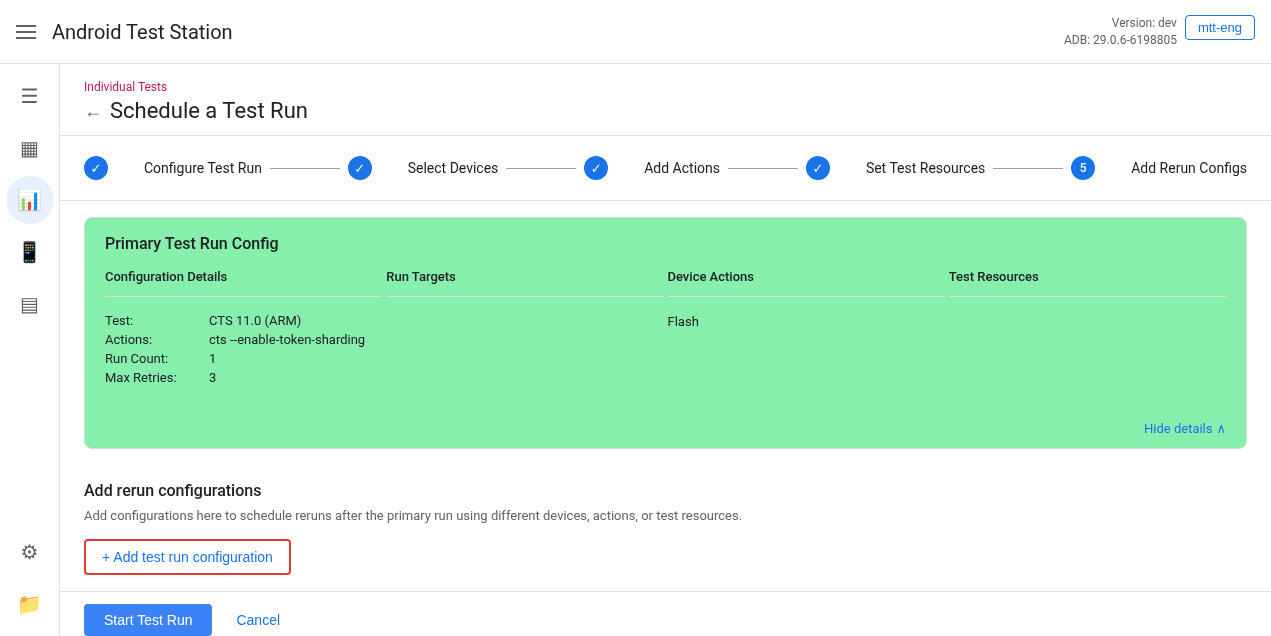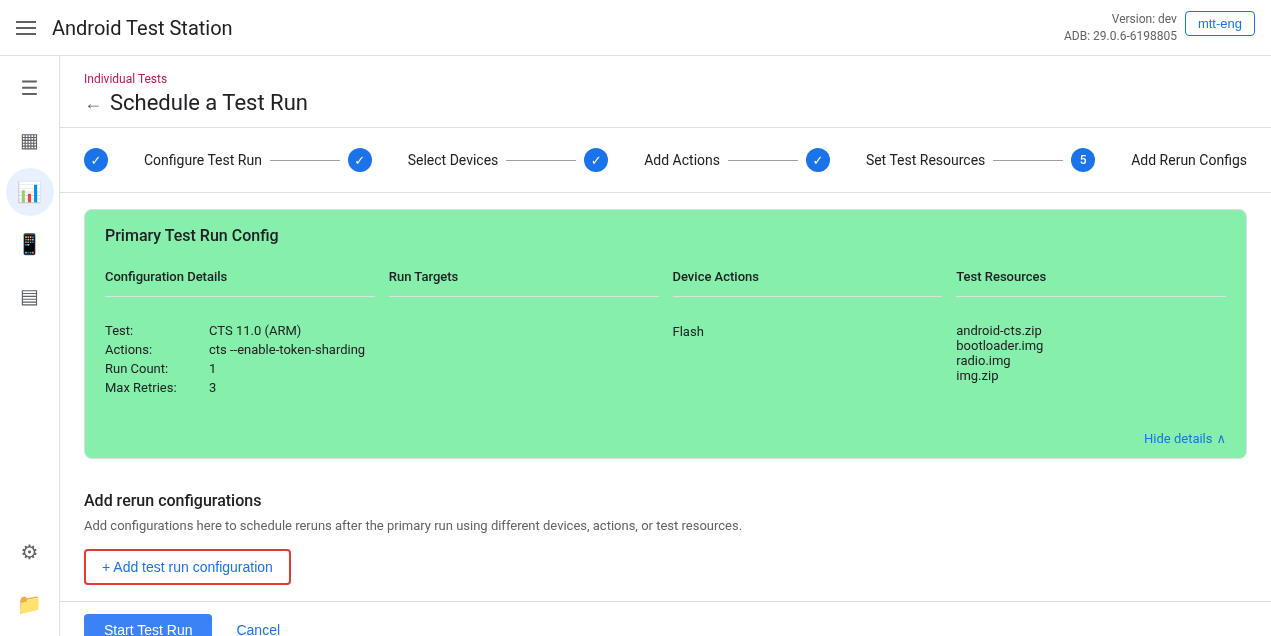--- a/index.html
+++ b/index.html
@@ -1,21 +1,21 @@
 <!DOCTYPE html>
 <html><head>
   <meta charset="utf-8">
   <style>
     * { box-sizing: border-box; margin: 0; padding: 0; }
     body { font-family: Roboto, Arial, sans-serif; font-size: 14px; color: #202124; background: #f1f3f4; display: flex; flex-direction: column; height: 636px; overflow: hidden; }
 
     
     .top-header {
       display: flex; align-items: center; justify-content: space-between;
-      background: #fff; height: 56px; padding: 0 16px;
+      background: #fff; height: 64px; padding: 0 16px;
       border-bottom: 1px solid #e0e0e0; flex-shrink: 0;
     }
     .top-header-left { display: flex; align-items: center; gap: 16px; }
     .menu-icon { cursor: pointer; display: flex; flex-direction: column; gap: 4px; }
     .menu-icon span { display: block; width: 20px; height: 2px; background: #5f6368; }
     .app-title { font-size: 20px; font-weight: 400; color: #202124; }
     .top-header-right { display: flex; align-items: flex-start; gap: 8px; }
     .version-info { text-align: right; font-size: 12px; color: #5f6368; line-height: 1.4; }
     .env-badge { border: 1px solid #1a73e8; color: #1a73e8; padding: 4px 12px; border-radius: 4px; font-size: 13px; cursor: pointer; background: #fff; }
 
@@ -50,21 +50,21 @@
     .step-circle.completed { background: #1a73e8; color: #fff; }
     .step-circle.active { background: #1a73e8; color: #fff; }
     .step-check { font-size: 13px; }
     .step-label { font-size: 14px; color: #202124; white-space: nowrap; margin-left: 28px; }
     .step-connector { flex: 1; height: 1px; background: #9aa0a6; margin: 0 8px; min-width: 30px; }
 
     
     .card { margin: 16px 24px; border: 1px solid #dadce0; border-radius: 8px; background: #86efac; overflow: hidden; }
     .card-title { font-size: 16px; font-weight: 500; padding: 16px 20px 8px 20px; }
     .card-table { padding: 0 20px 16px 20px; }
-    .config-grid { display: grid; grid-template-columns: 1fr 1fr 1fr 1fr; gap: 14px; margin-top: 8px; }
+    .config-grid { display: grid; grid-template-columns: 1fr 1fr 1fr 1fr; gap: 4px; }
     .col-header { font-size: 13px; font-weight: 500; color: #202124; padding: 8px 0 12px 0; border-bottom: 1px solid #e0e0e0; }
     .col-content { padding: 12px 0 8px 0; }
     .config-value { font-size: 13px; color: #202124; }
     .config-item { display: flex; gap: 4px; margin-bottom: 4px; }
     .config-item-label { min-width: 100px; color: #202124; font-size: 13px; }
     .config-item-value { color: #202124; font-size: 13px; }
     .hide-details { color: #1a73e8; font-size: 13px; cursor: pointer; text-align: right; padding: 8px 20px 12px 0; display: flex; justify-content: flex-end; align-items: center; gap: 4px; }
 
     
     .section { padding: 16px 24px; }
@@ -212,26 +212,20 @@
             </div>
 
             <div class="col-content">
               
             </div>
 
             <div class="col-content">
               <span class="config-value">Flash</span>
             </div>
 
-            <div class="col-content">
-              <div class="config-value">android-cts.zip</div>
-              <div class="config-value">bootloader.img</div>
-              <div class="config-value">radio.img</div>
-              <div class="config-value">img.zip</div>
-            </div>
           </div>
         </div>
         <div class="hide-details">
           <span>Hide details</span>
           <span>∧</span>
         </div>
       </div>
 
       <div class="section">
         <div class="section-title">Add rerun configurations</div>

